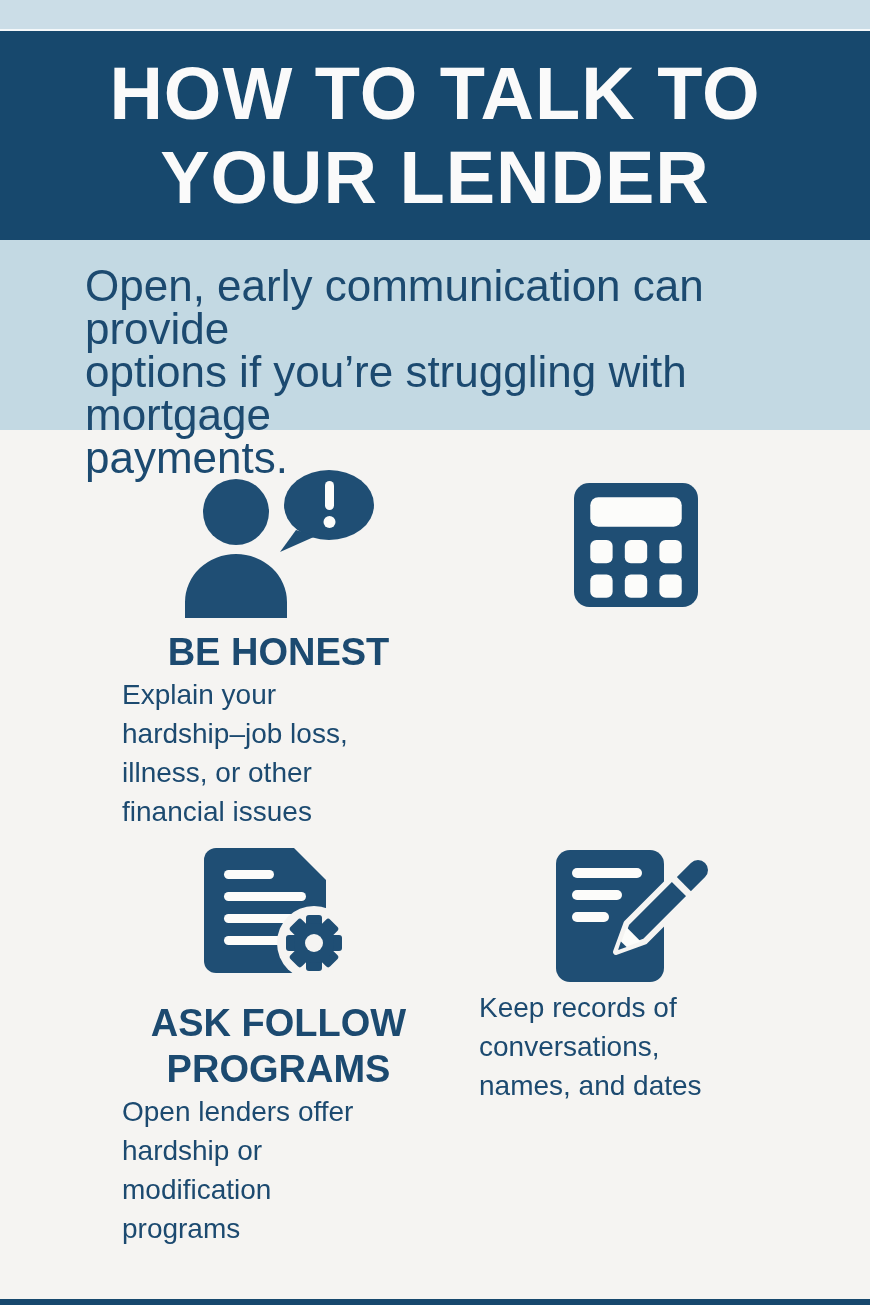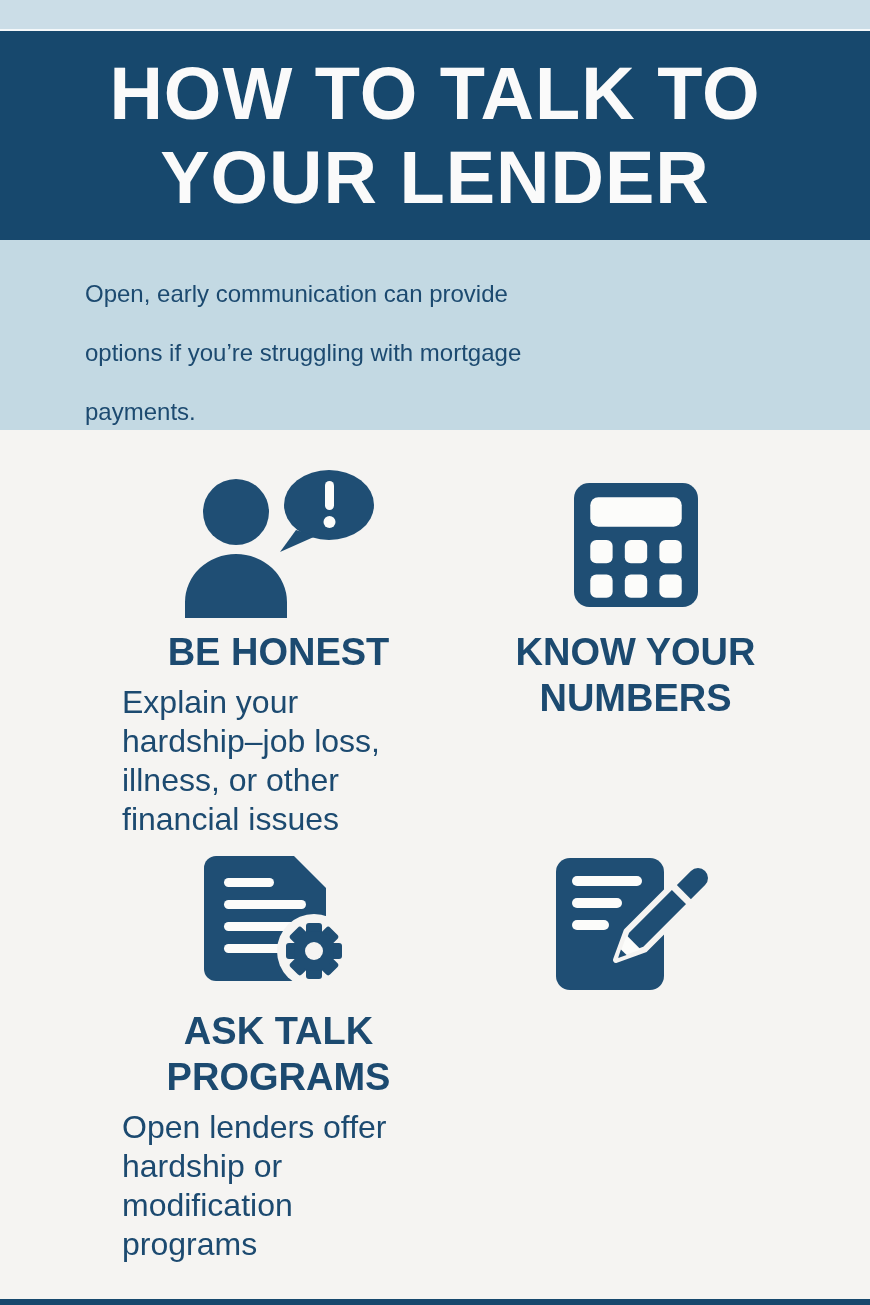--- a/index.html
+++ b/index.html
@@ -21,21 +21,21 @@
   .title-band h1 {
     margin: 12px; color: #FAFAFA; font-size: 74px; font-weight: 700;
     line-height: 1.13; text-align: center; white-space: pre-line; letter-spacing: 1px;
   }
 
   .intro-band {
     height: 190px; background: #C3D9E3; flex: 0 0 auto;
     box-sizing: border-box; padding: 24px 40px 0 85px;
   }
   .intro-band p {
-    margin: 0; color: #1C4A70; font-size: 24px; line-height: 59px;
+    margin: 0; color: #1C4A70; font-size: 44px; line-height: 43px;
     white-space: pre-line; font-weight: 400;
   }
 
   main.tips-grid {
     flex: 1 1 auto;
     display: grid;
     grid-template-columns: 345px 345px;
     column-gap: 8px;
     row-gap: 20px;
     padding: 42px 0 8px 106px;
@@ -43,22 +43,22 @@
     overflow: hidden;
     gap: 12px;
   }
   .card { width: 345px; }
   .icon-wrap { height: 145px; display: flex; align-items: center; justify-content: center; }
   .card h2 {
     margin: 12px 0 0; text-align: center; color: #1C4A70;
     font-size: 38px; font-weight: 700; line-height: 46px; white-space: pre-line;
   }
   .card p {
-    margin: 8px 0 0; padding-left: 16px; color: #1C4A70;
-    font-size: 32px; line-height: 39px; white-space: pre-line; font-weight: 400;
+    margin: 0 0 0; padding-left: 16px; color: #1C4A70;
+    font-size: 28px; line-height: 39px; white-space: pre-line; font-weight: 400;
   }
 
   .bottom-bar { height: 6px; background: #17486D; flex: 0 0 auto; }
 
   svg .ink { fill: #1F4E74; }
   svg .cut { fill: #FCFCFA; }
   svg .halo { fill: #F5F4F2; }
 </style>
 </head>
 <body>
@@ -105,22 +105,20 @@
           <rect class="ink" x="0" y="0" width="122" height="122" rx="15"></rect>
           <rect class="cut" x="16" y="14" width="90" height="29" rx="8"></rect>
           <rect class="cut" x="16" y="56" width="22" height="23" rx="6"></rect>
           <rect class="cut" x="50" y="56" width="22" height="23" rx="6"></rect>
           <rect class="cut" x="84" y="56" width="22" height="23" rx="6"></rect>
           <rect class="cut" x="16" y="90" width="22" height="23" rx="6"></rect>
           <rect class="cut" x="50" y="90" width="22" height="23" rx="6"></rect>
           <rect class="cut" x="84" y="90" width="22" height="23" rx="6"></rect>
         </svg>
       </div>
-      <h2>KNOW YOUR
-NUMBERS</h2>
     </section>
 
     <section class="card">
       <div class="icon-wrap">
         <svg width="150" height="135" viewBox="0 0 150 135">
           <path class="ink" d="M12 0 H90 L122 32 V113 a12 12 0 0 1 -12 12 H12 a12 12 0 0 1 -12 -12 V12 a12 12 0 0 1 12 -12 Z"></path>
           <rect class="cut" x="20" y="22" width="50" height="9" rx="4.5"></rect>
           <rect class="cut" x="20" y="44" width="82" height="9" rx="4.5"></rect>
           <rect class="cut" x="20" y="66" width="82" height="9" rx="4.5"></rect>
           <rect class="cut" x="20" y="88" width="70" height="9" rx="4.5"></rect>
@@ -128,21 +126,21 @@
           <g transform="translate(110 95)">
             <rect class="ink" x="-8" y="-28" width="16" height="56" rx="3"></rect>
             <rect class="ink" x="-8" y="-28" width="16" height="56" rx="3" transform="rotate(45)"></rect>
             <rect class="ink" x="-8" y="-28" width="16" height="56" rx="3" transform="rotate(90)"></rect>
             <rect class="ink" x="-8" y="-28" width="16" height="56" rx="3" transform="rotate(135)"></rect>
             <circle class="ink" cx="0" cy="0" r="20"></circle>
             <circle class="halo" cx="0" cy="0" r="9"></circle>
           </g>
         </svg>
       </div>
-      <h2>ASK TALK
+      <h2>ASK FOLLOW
 PROGRAMS</h2>
       <p>Open lenders offer
 hardship or
 modification
 programs</p>
     </section>
 
     <section class="card">
       <div class="icon-wrap">
         <svg width="160" height="135" viewBox="0 0 160 135">
@@ -151,18 +149,21 @@
           <rect class="cut" x="16" y="42" width="50" height="10" rx="5"></rect>
           <rect class="cut" x="16" y="64" width="37" height="10" rx="5"></rect>
           <g transform="translate(142 22) rotate(45)">
             <path d="M -13 0 A 13 13 0 0 1 13 0 L 13 88 L 0 116 L -13 88 Z" fill="#1F4E74" stroke="#F5F4F2" stroke-width="6" stroke-linejoin="round"></path>
             <rect class="halo" x="-17" y="20" width="34" height="7"></rect>
             <polygon class="cut" points="-10,91 10,91 0,112"></polygon>
             <polygon class="ink" points="-4,105 4,105 0,113"></polygon>
           </g>
         </svg>
       </div>
+      <p>Keep records of
+conversations,
+names, and dates</p>
     </section>
 
   </main>
 
   <footer class="bottom-bar"></footer>
 </div>
 
 </body></html>

